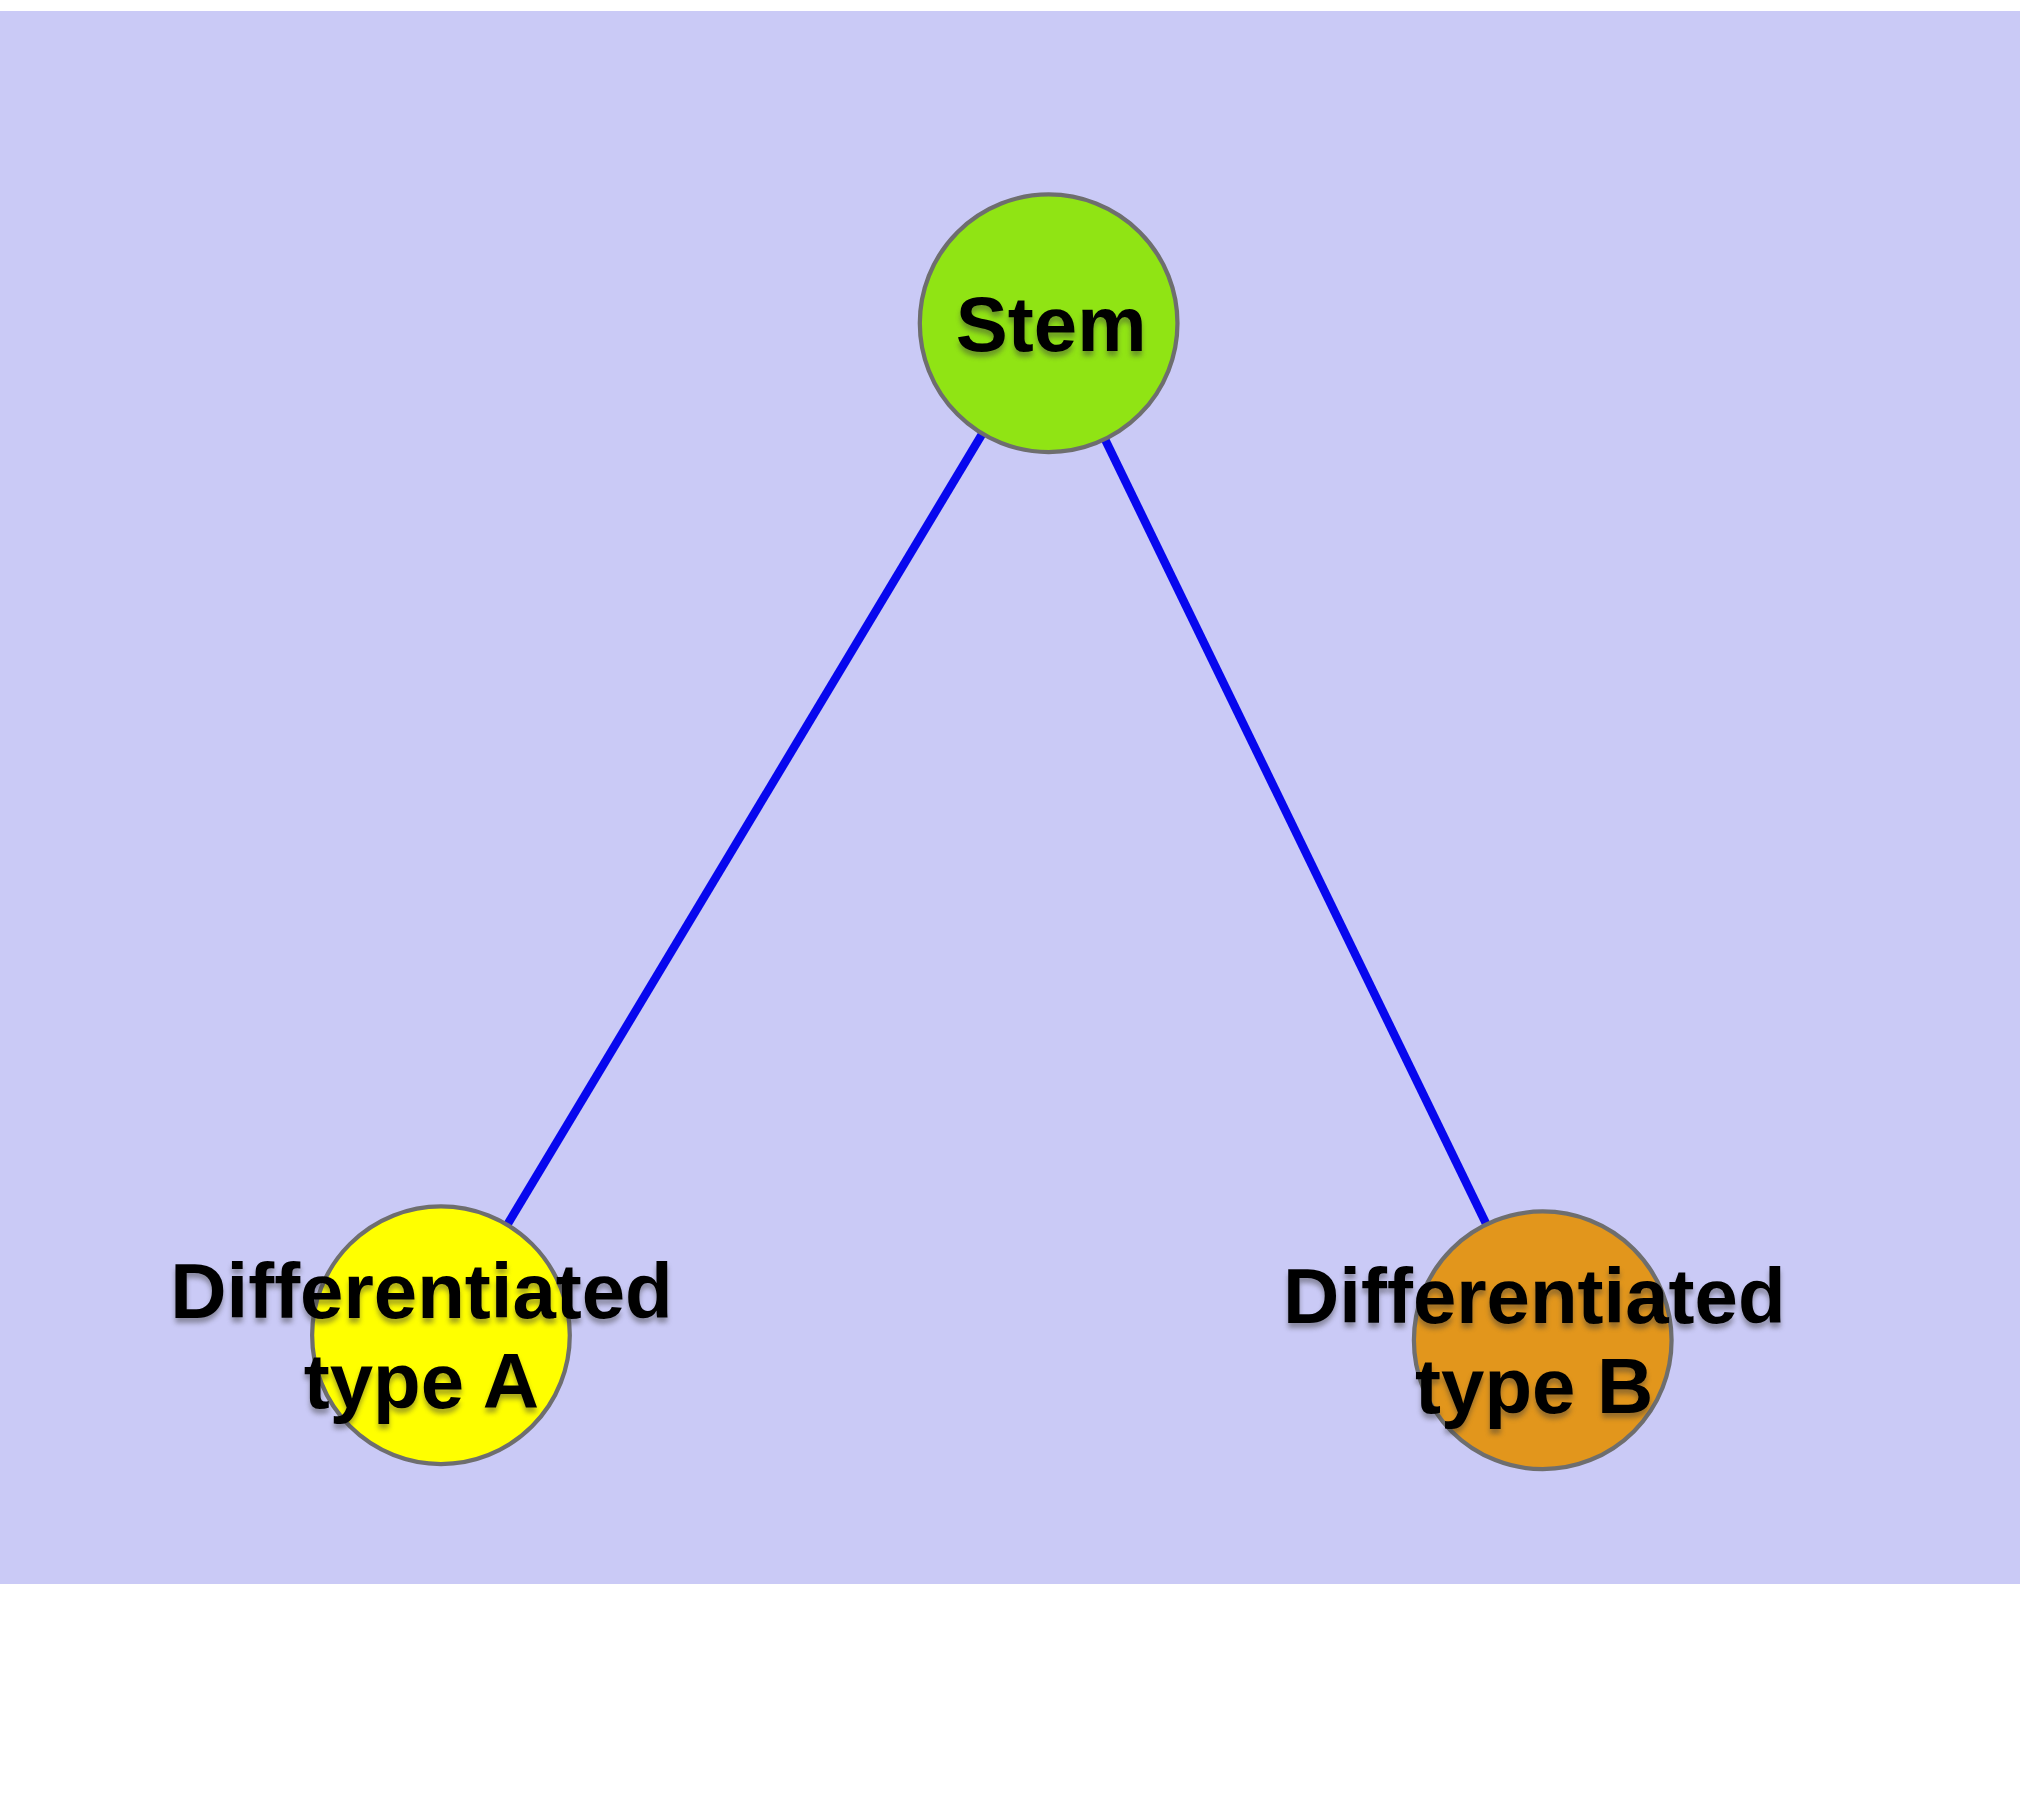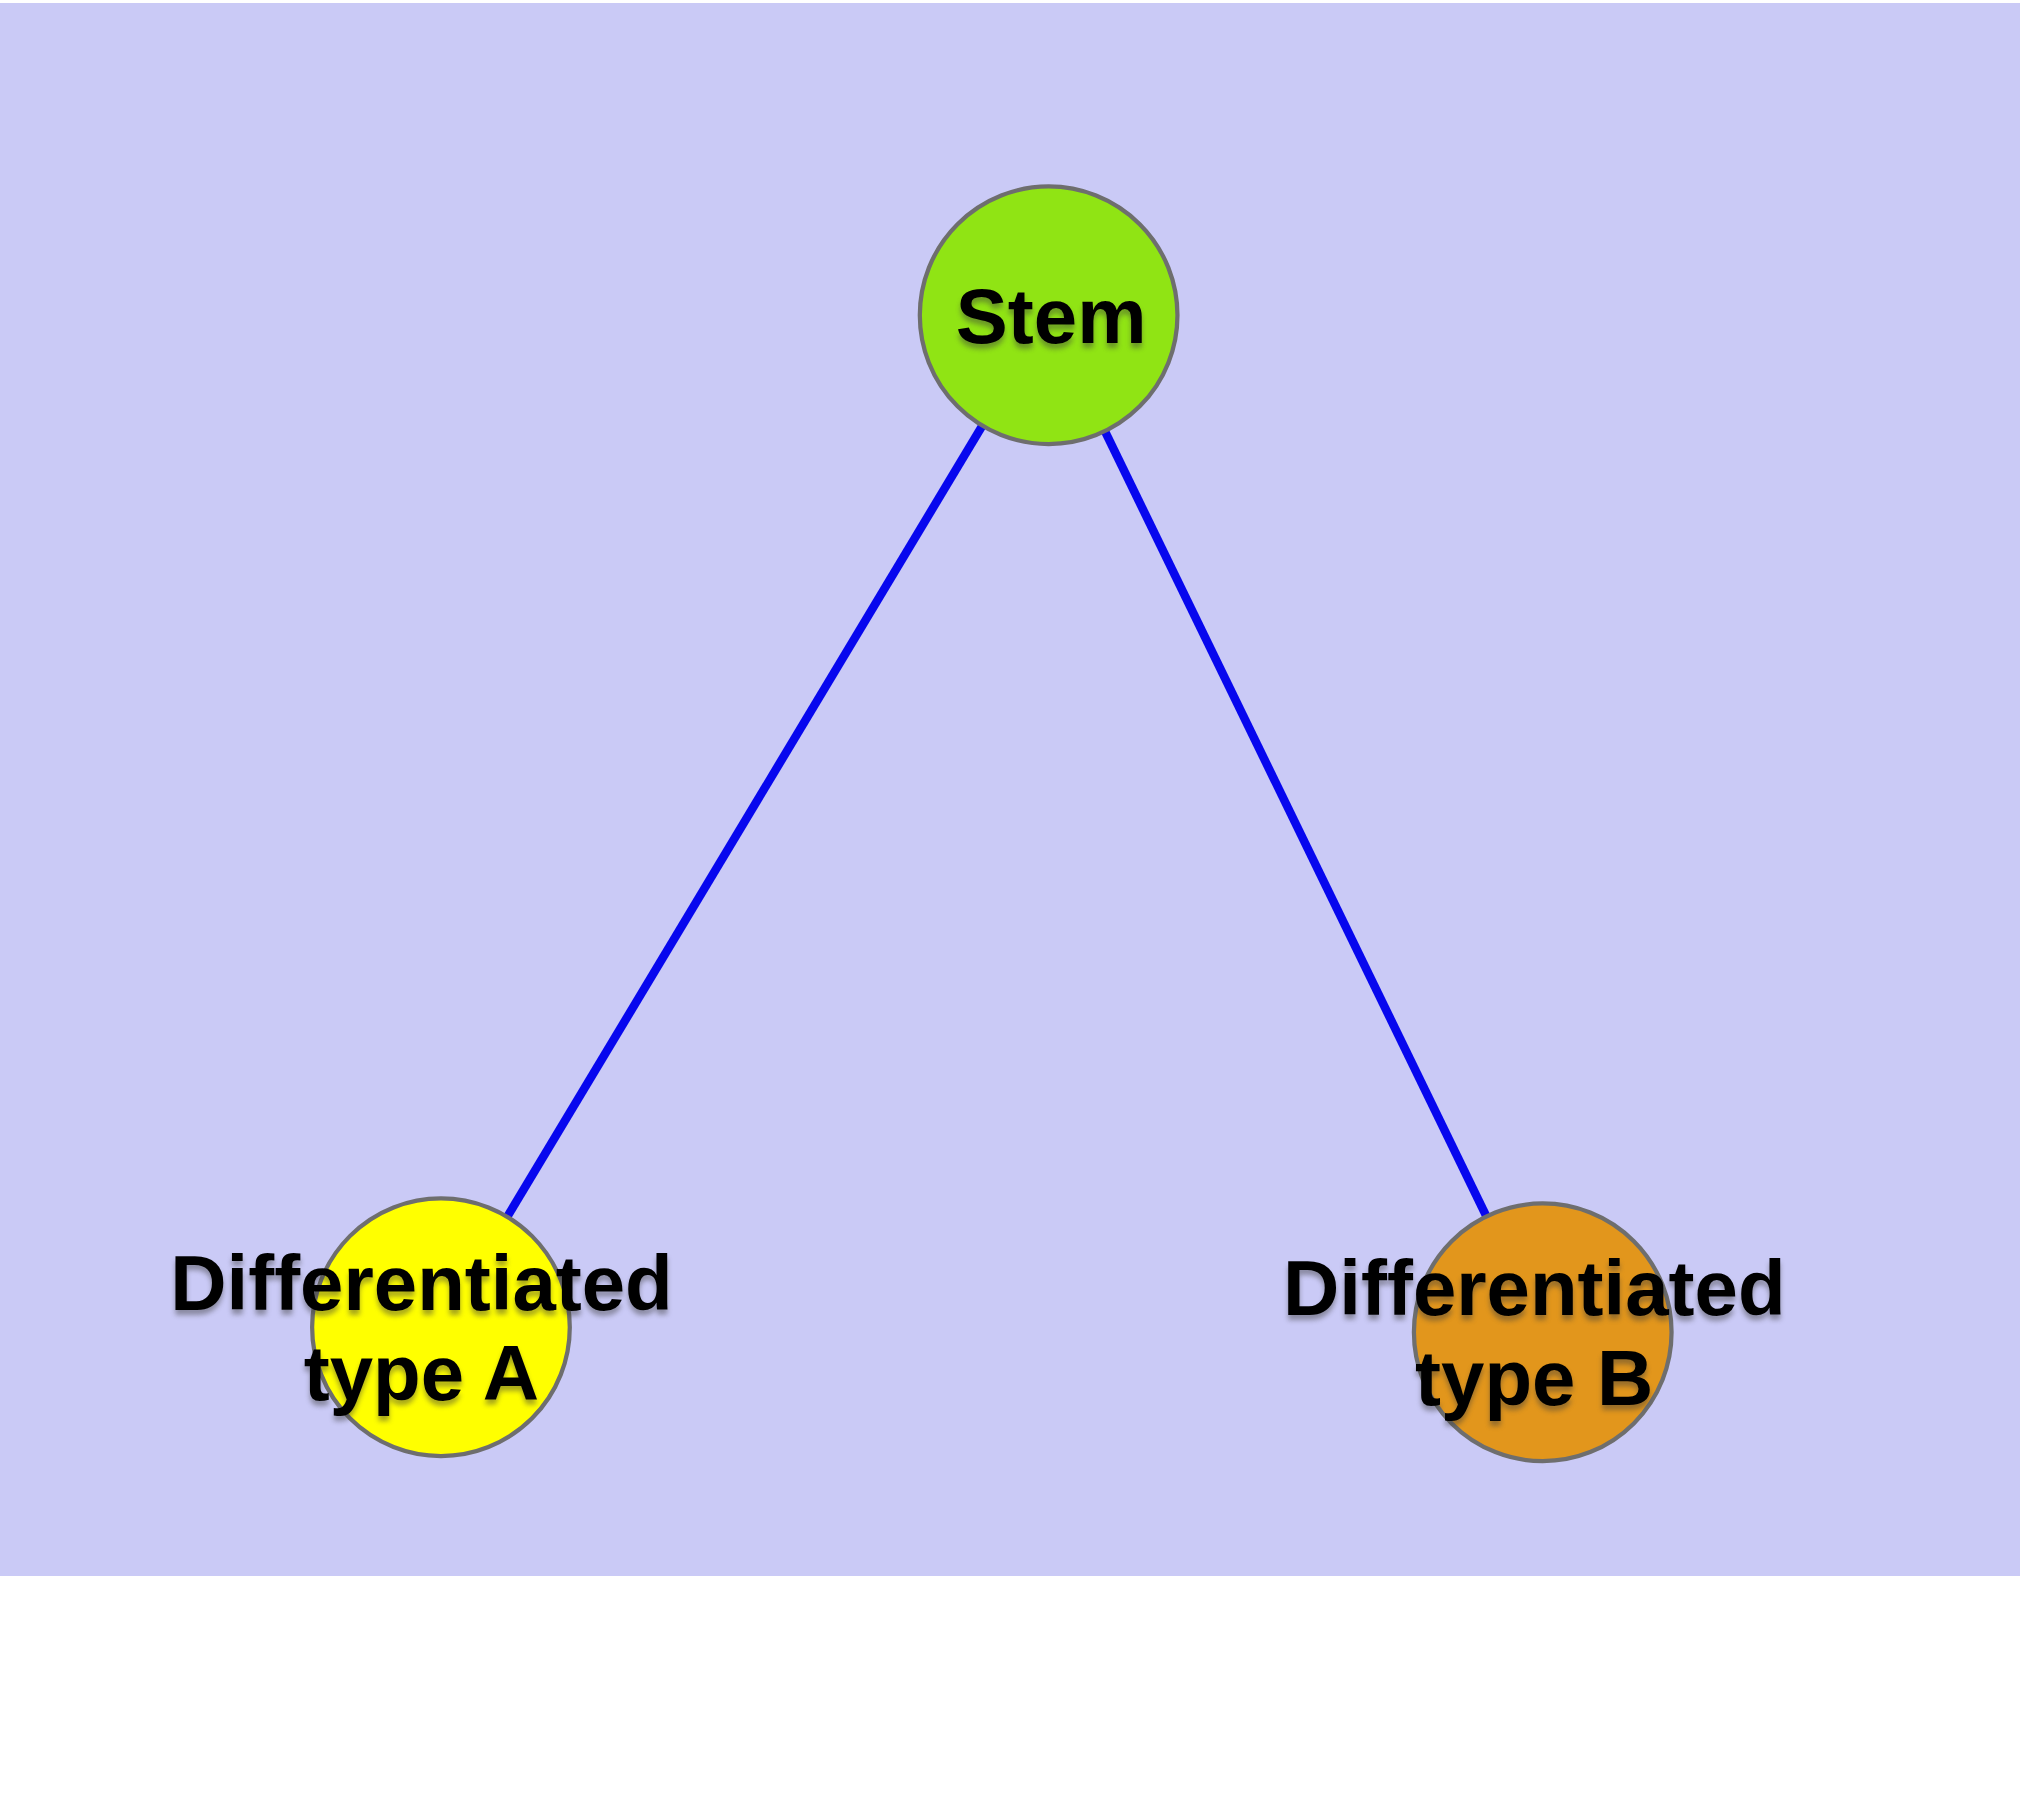--- a/index.html
+++ b/index.html
@@ -6,20 +6,21 @@
     margin: 0;
     padding: 0;
     background: #ffffff;
   }
   .stage {
     position: relative;
     width: 2021px;
     height: 1576px;
     overflow: hidden;
     background: #5eead4;
+    margin-top: 8px;
   }
   .top-strip {
     position: absolute;
     left: 0; top: 0;
     width: 100%;
     height: 2.5px;
     background: #ffffff;
     z-index: 2;
   }
   .canvas-bg {

